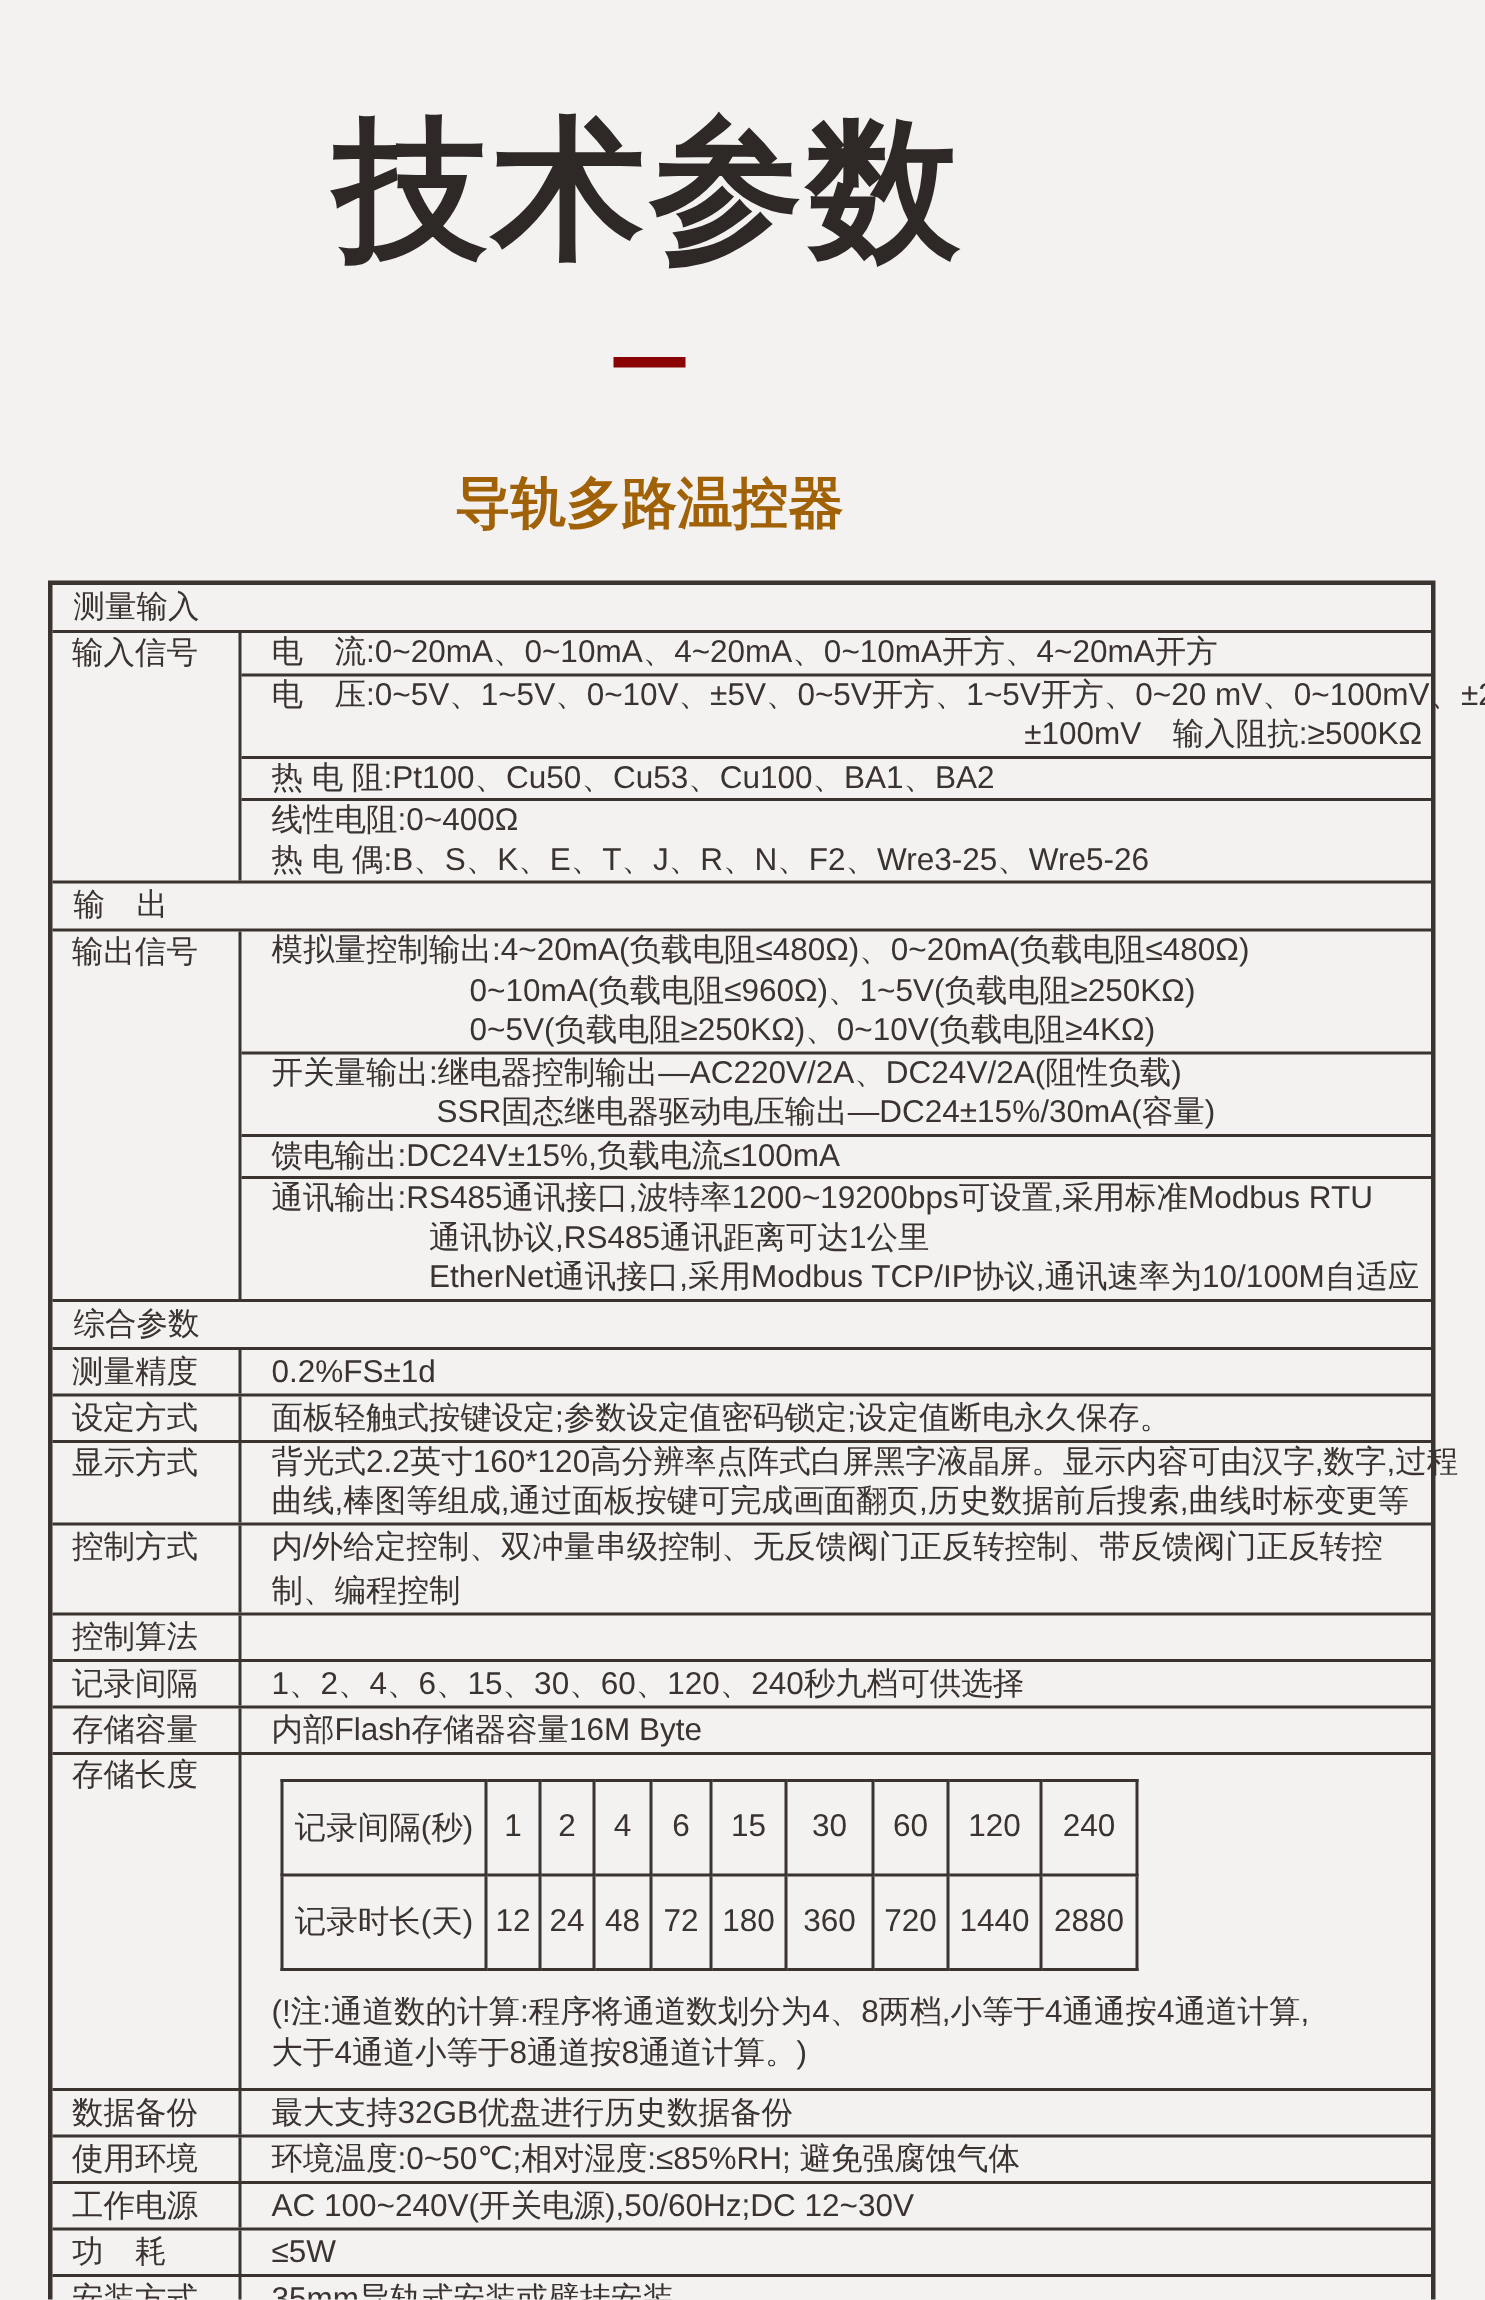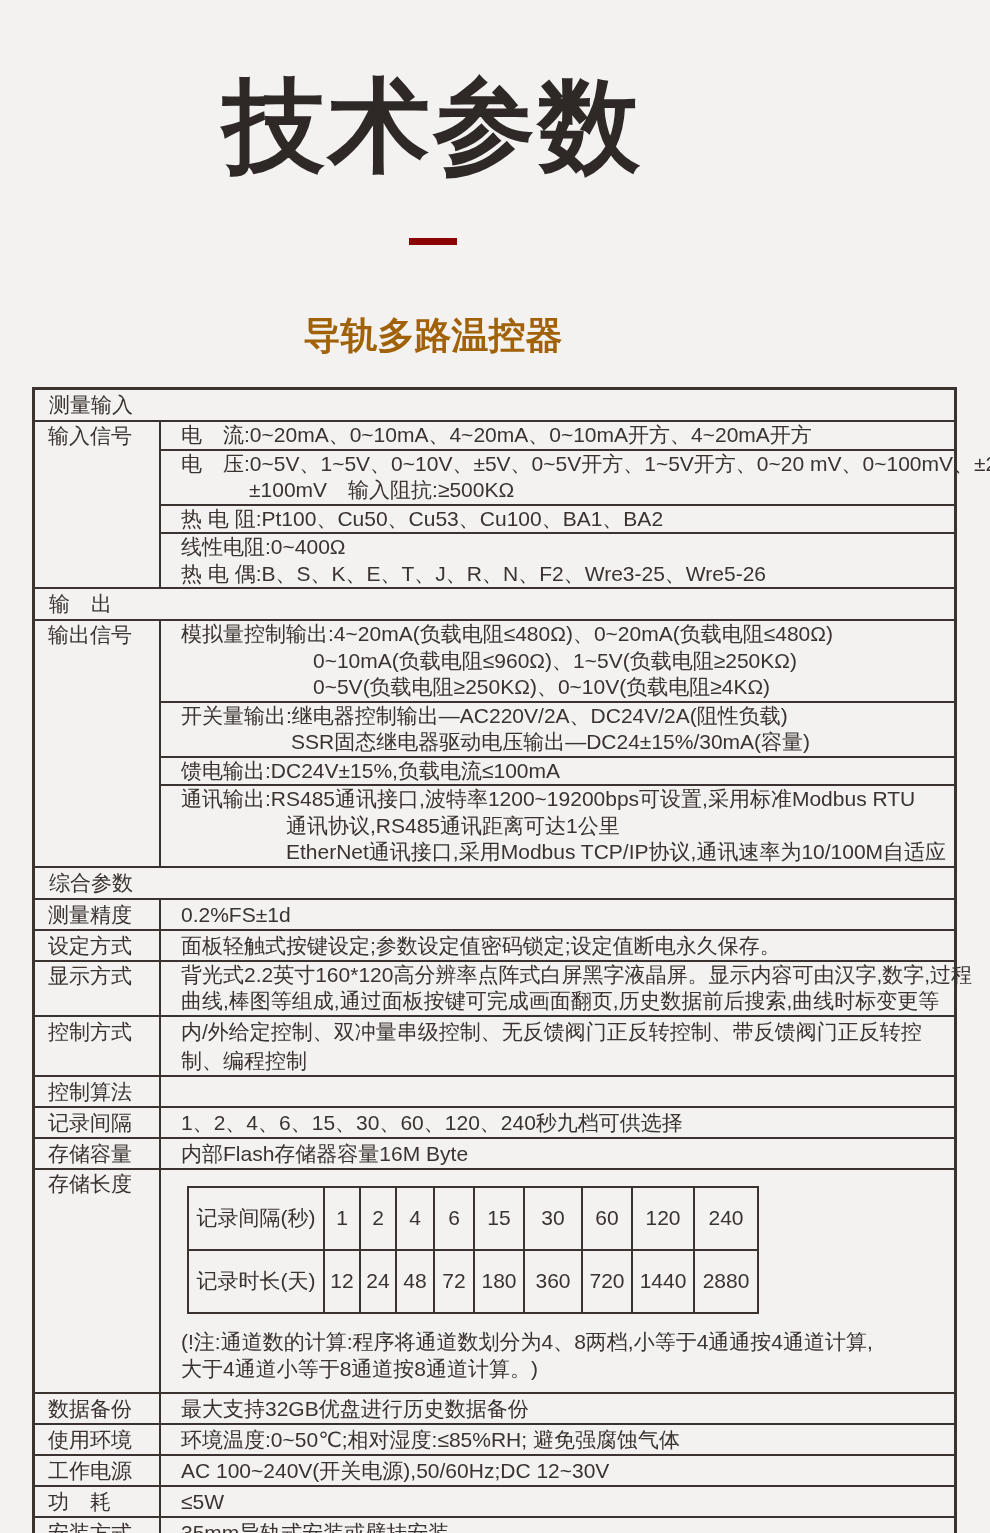--- a/index.html
+++ b/index.html
@@ -61,21 +61,21 @@
     font-size:21px;font-weight:500;
     line-height:26.5px;
     padding:0 6px 0 20px;
   }
   .single{
     font-size:21px;font-weight:500;
     line-height:29px;
     padding-left:20px;
   }
   .ln{white-space:nowrap;}
-  .ind68{padding-left:68px;}
+  .ind68{padding-left:68px;text-align:right;}
   .ind105{padding-left:105px;}
   .ind110{padding-left:110px;}
   .ind132{padding-left:132px;}
   .stor{padding:16px 6px 10px 20px;}
   .mini{border-collapse:collapse;margin-left:6px;border:2px solid #3a3330;}
   .mini td{
     border:2px solid #3a3330;
     text-align:center;
     font-size:21px;font-weight:500;
     height:31px;

